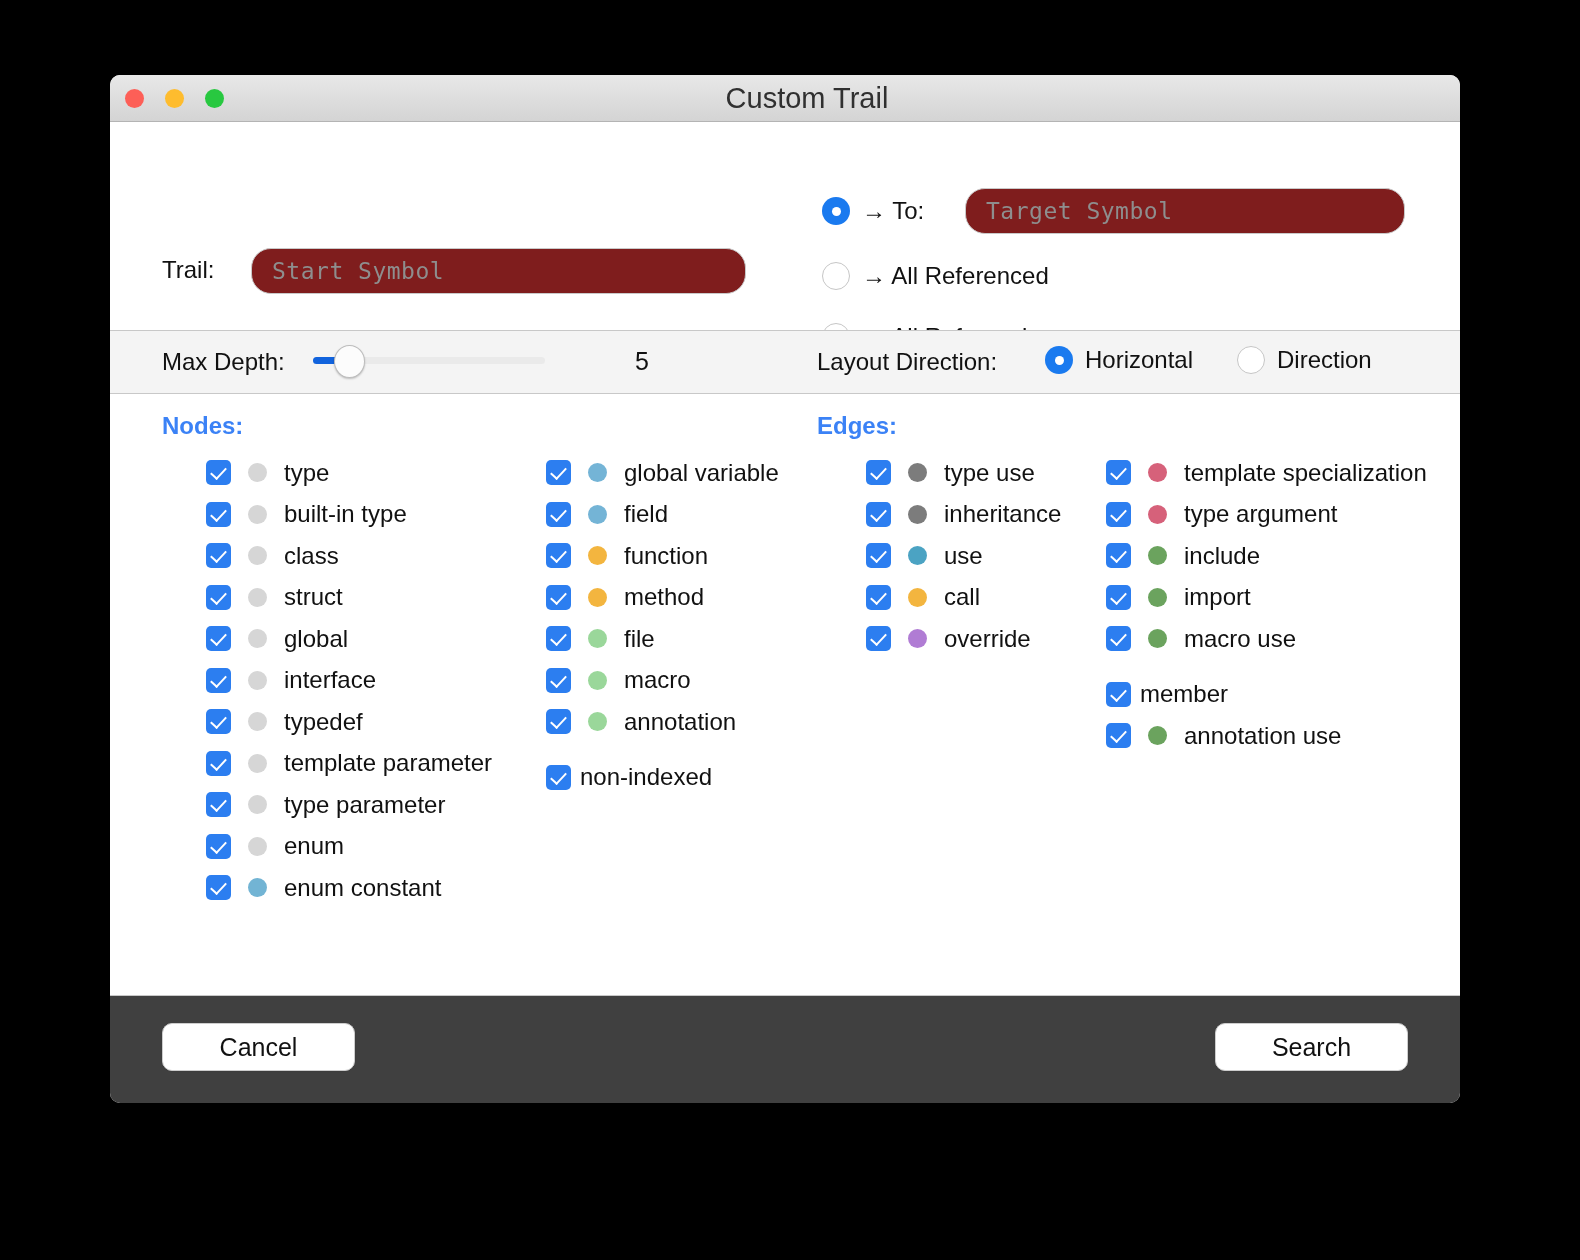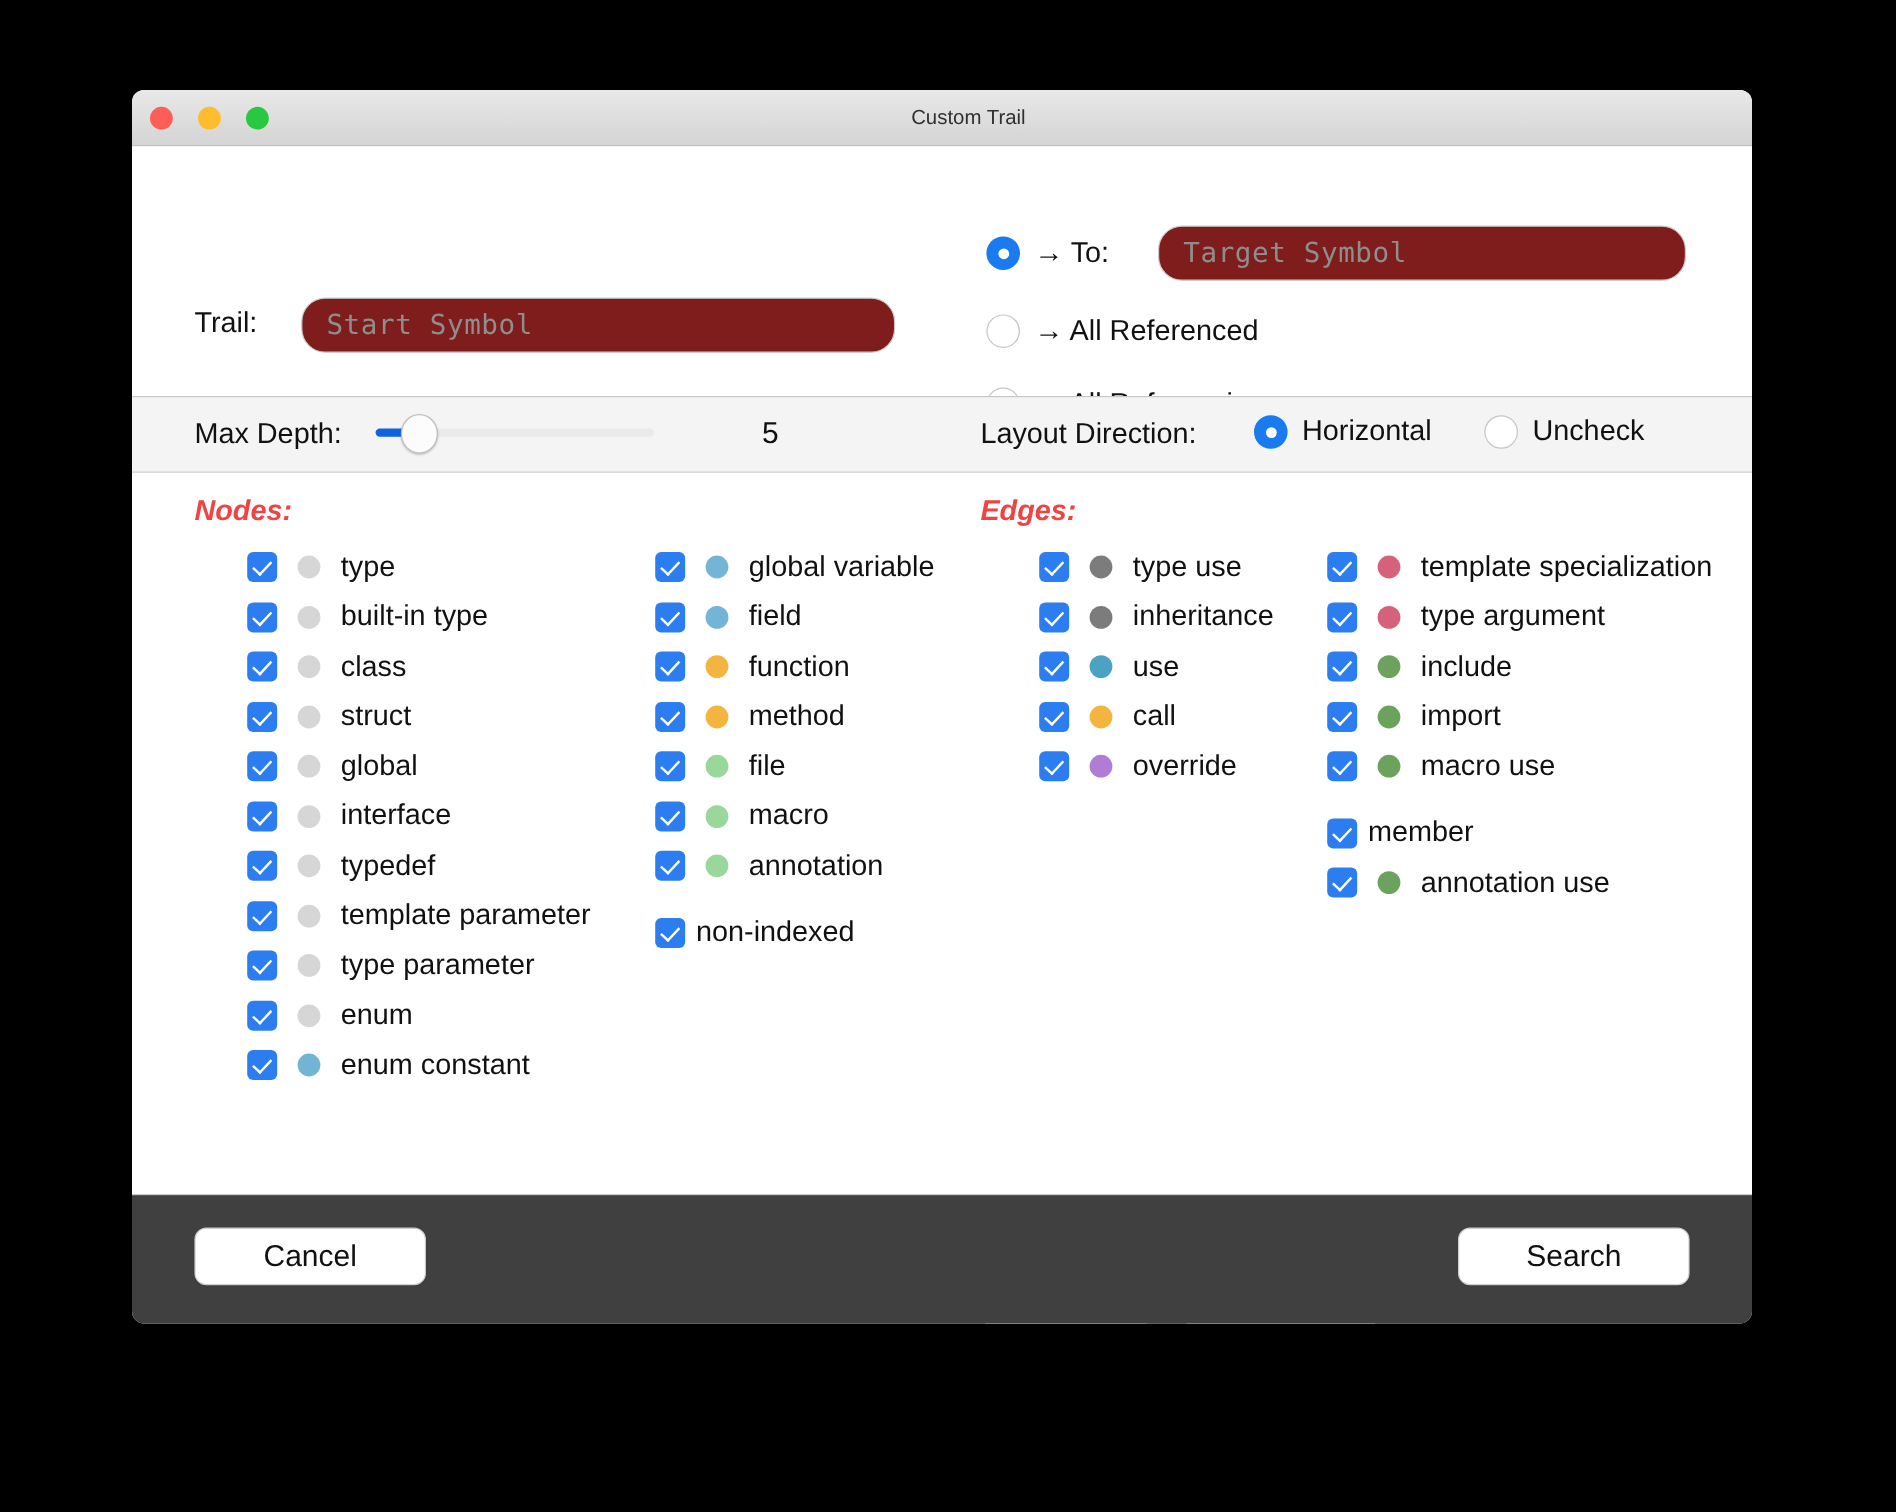--- a/index.html
+++ b/index.html
@@ -49,21 +49,21 @@
   }
   .light.red    { background: #fd5f57; }
   .light.amber  { background: #febc2e; }
   .light.green  { background: #28c840; }
   #window-title {
     position: absolute;
     left: 0; right: 0; top: 0;
     height: 56px;
     line-height: 46px;
     text-align: center;
-    font-size: 17px;
+    font-size: 29px;
     color: #303030;
     padding-left: 44px;
   }
 
   
   #top-section {
     position: relative;
     height: 208px;
     background: #ffffff;
   }
@@ -213,22 +213,21 @@
   
   #body-section {
     position: relative;
     height: 601px;
     background: #ffffff;
   }
   .group-title {
     position: absolute;
     font-size: 24px;
     font-weight: bold;
-    color: #ef4444;
-    font-style: italic;
+    color: #3b82f6;
   }
   #nodes-title { left: 52px; top: 18px; }
   #edges-title { left: 707px; top: 18px; }
 
   .col { position: absolute; }
   #nodes-col-1 { left: 52px;  top: 58px; }
   #nodes-col-2 { left: 392px; top: 58px; }
   #edges-col-1 { left: 712px; top: 58px; }
   #edges-col-2 { left: 952px; top: 58px; }
 
@@ -371,21 +370,21 @@
 
     <div id="layout-label">Layout Direction:</div>
 
     <div class="radio-row" id="layout-h">
       <span class="radio on"></span>
       <span class="radio-label">Horizontal</span>
     </div>
 
     <div class="radio-row" id="layout-v">
       <span class="radio off"></span>
-      <span class="radio-label">Uncheck</span>
+      <span class="radio-label">Direction</span>
     </div>
   </div>
 
   <div id="body-section">
 
     <div class="group-title" id="nodes-title">Nodes:</div>
     <div class="group-title" id="edges-title">Edges:</div>
 
     <div class="col" id="nodes-col-1">
         <div class="cb-row">

